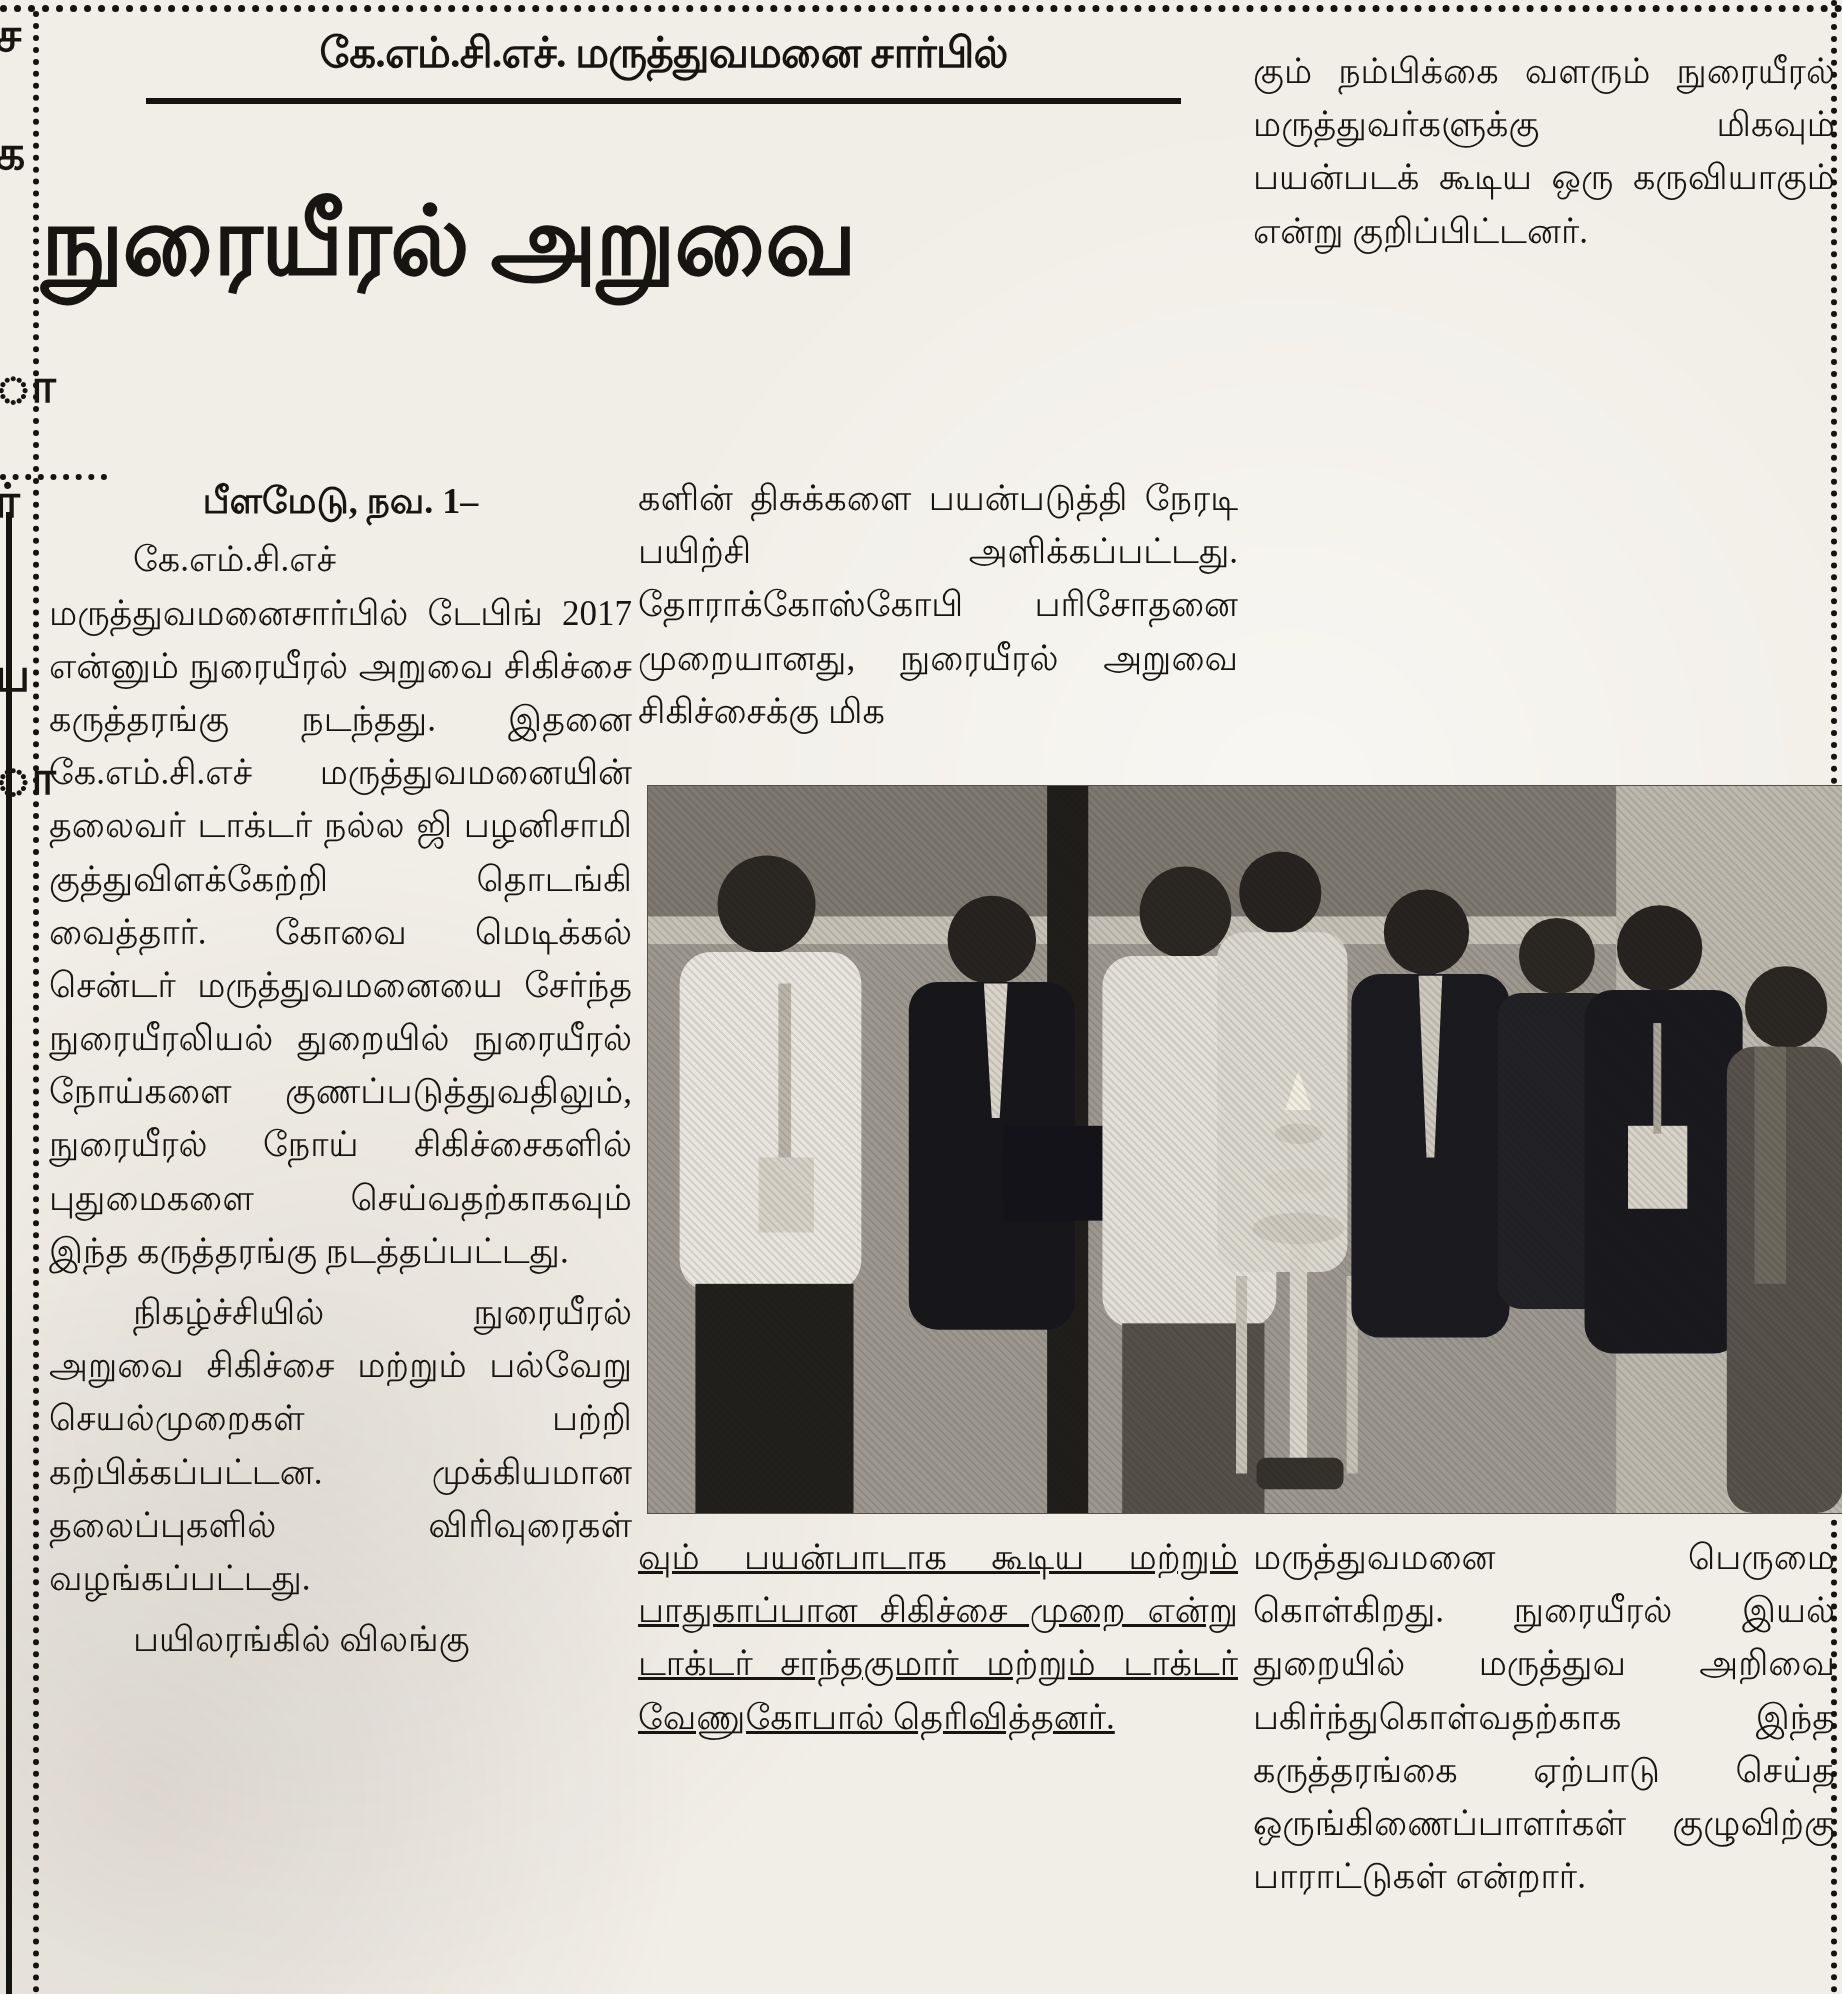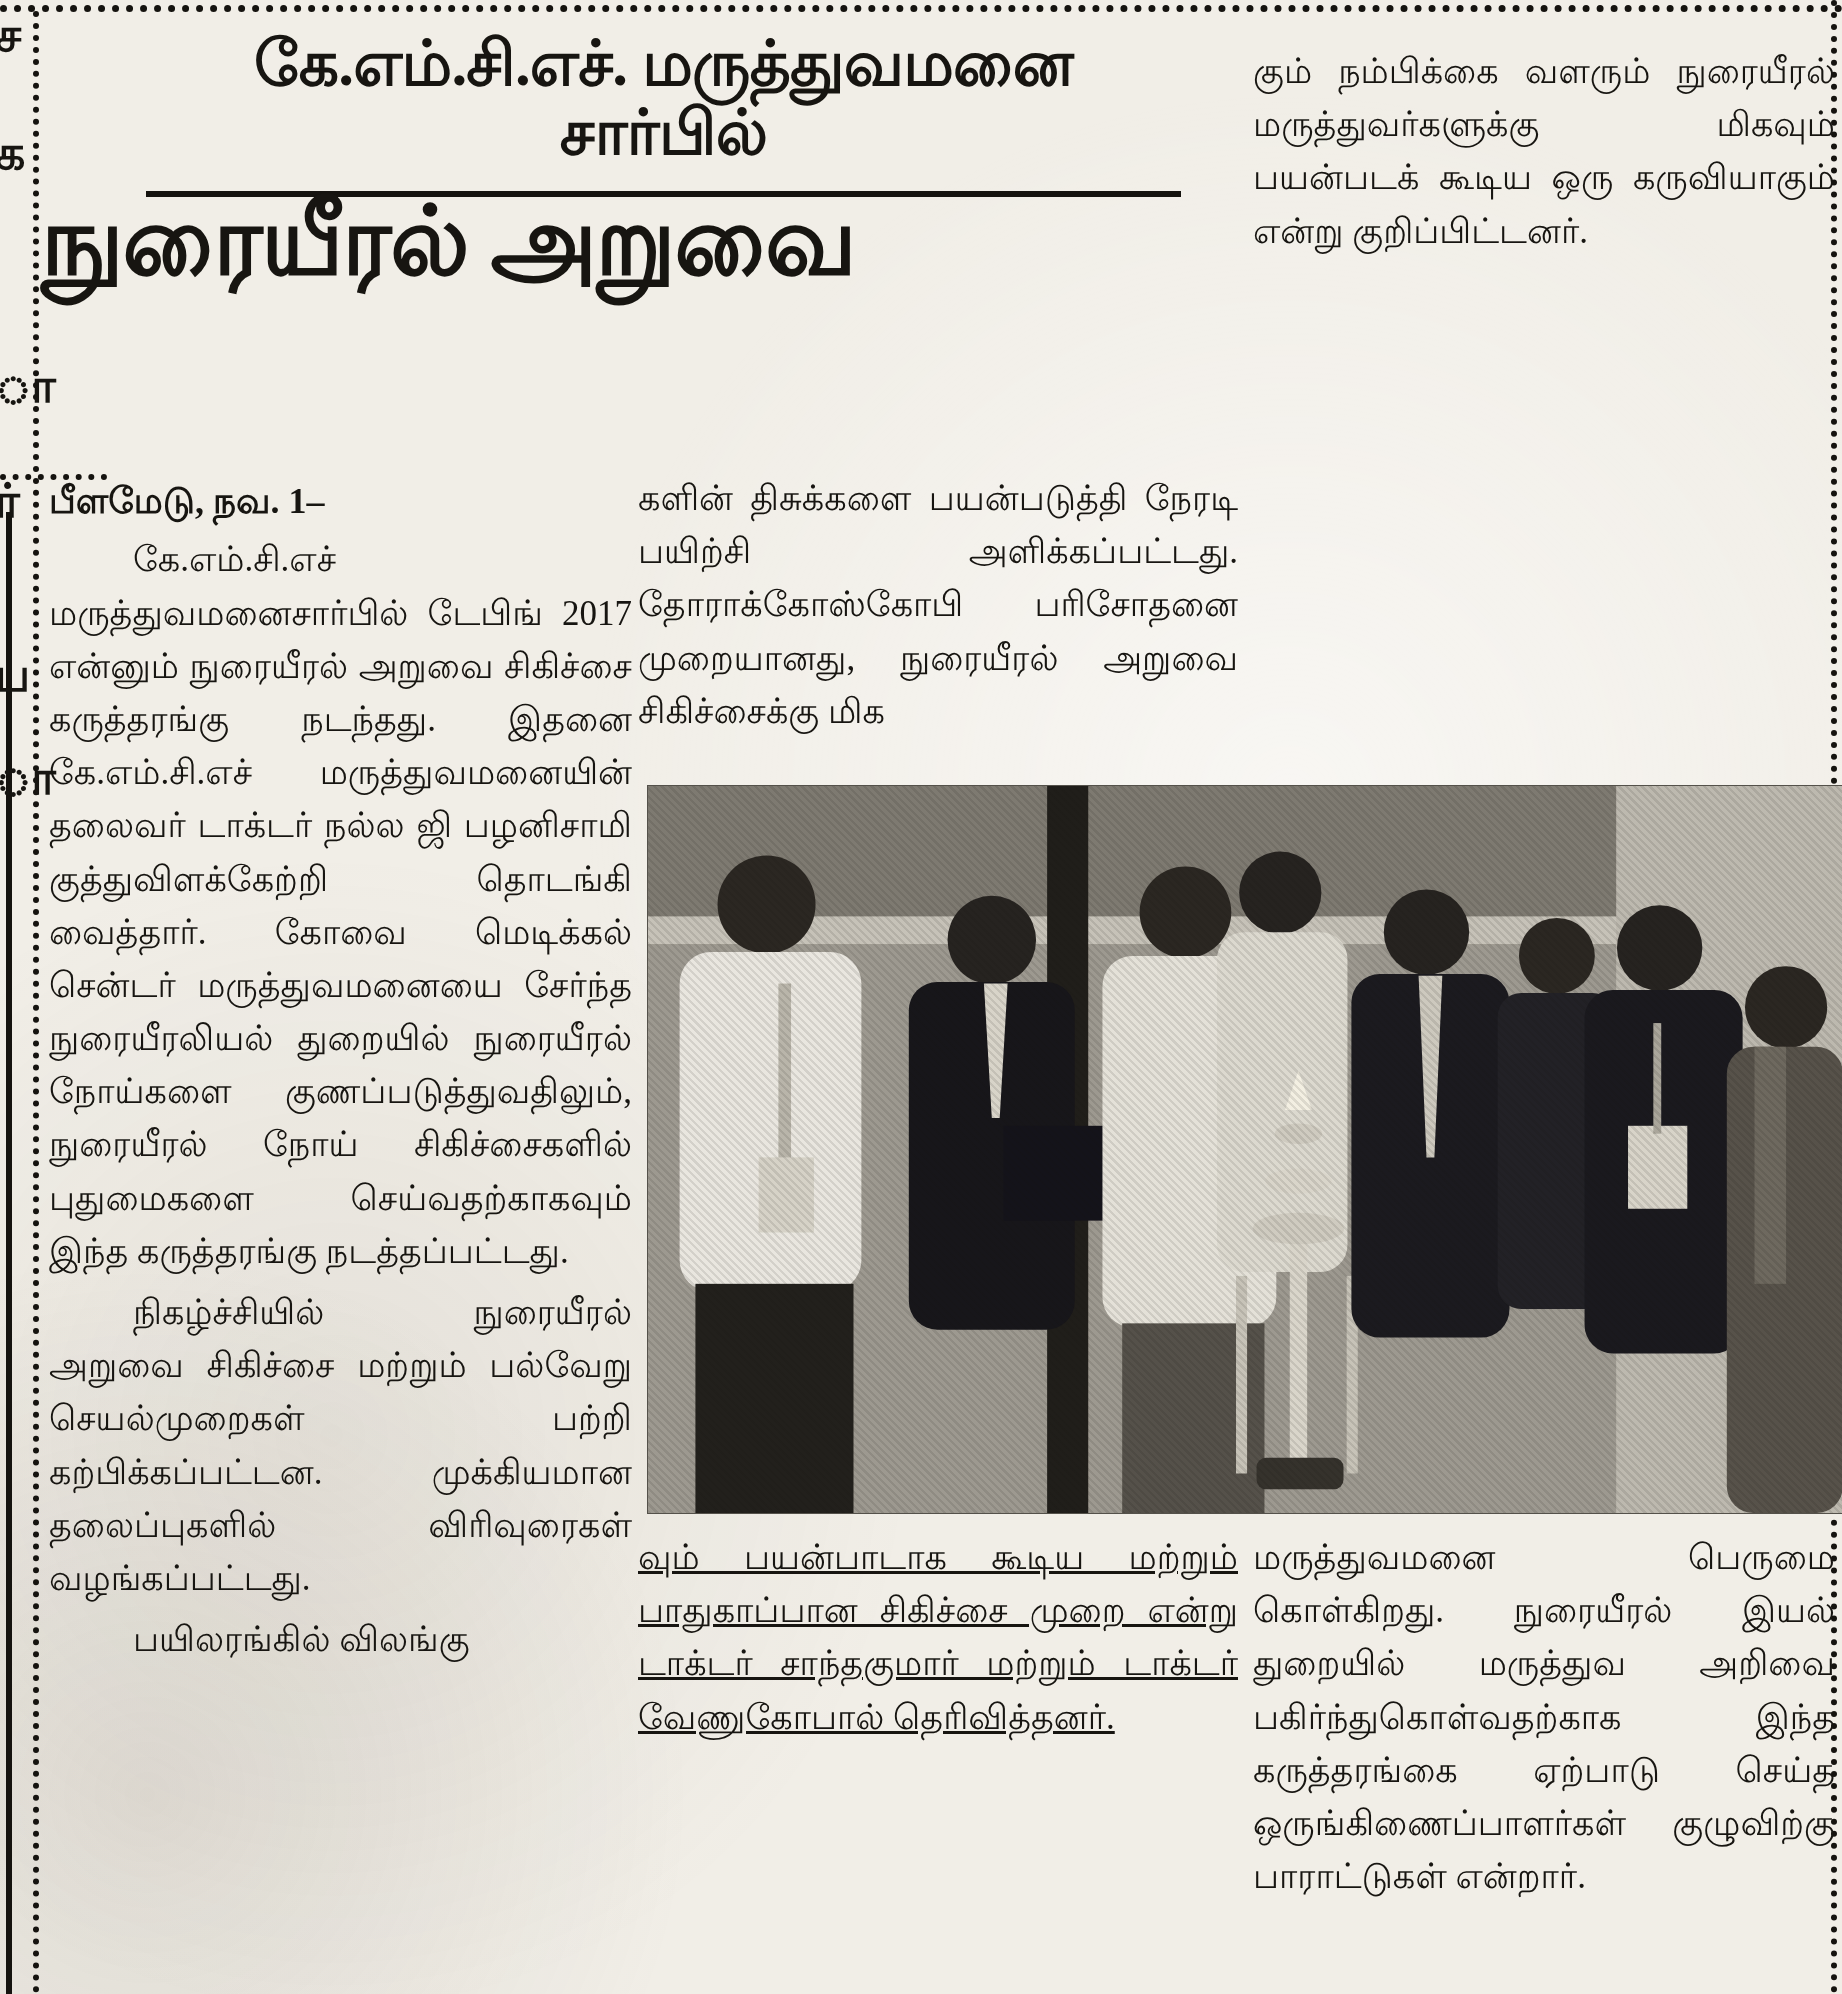--- a/index.html
+++ b/index.html
@@ -23,32 +23,32 @@
   .margin-frags .frag{position:absolute;left:-4.7px;font-size:47px;font-weight:bold;letter-spacing:-6.3px;}
   .margin-frags .frag:nth-child(1){top:8px;}
   .margin-frags .frag:nth-child(2){top:126px;}
   .margin-frags .frag:nth-child(3){top:359px;}
   .margin-frags .frag:nth-child(4){top:474px;}
   .margin-frags .frag:nth-child(5){top:648px;}
   .margin-frags .frag:nth-child(6){top:751px;}
   
   .kicker{
     position:absolute;left:146px;top:30px;width:1035px;text-align:center;
-    font-size:63px;font-weight:bold;line-height:1.1;letter-spacing:-0.8px;
+    font-size:42px;font-weight:bold;line-height:1.1;letter-spacing:-0.8px;
     border-bottom:6.3px solid #15130f;padding-bottom:22px;
   }
   .headline{
     position:absolute;left:41px;top:172px;width:1182px;text-align:left;
     font-size:96px;font-weight:bold;line-height:1.45;letter-spacing:-1.6px;
   }
   
   .col{position:absolute;font-size:35px;line-height:1.52;text-align:justify;}
   .col p{margin:0 0 8px 0;text-indent:2.4em;}
   .col.noindent-first p:first-child{text-indent:0;}
-  .dateline{display:block;text-align:left;font-weight:bold;font-size:36px;margin-bottom:4.7px;text-indent:0;}
+  .dateline{display:block;text-align:center;font-weight:bold;font-size:36px;margin-bottom:4.7px;text-indent:0;}
   #col1{left:49px;top:474px;width:583px;height:1520px;}
   #col2-top{left:638px;top:472px;width:600px;height:316px;}
   #col3-top{left:1253px;top:45px;width:582px;height:747px;}
   #col2-bottom{left:638px;top:1531px;width:600px;height:463px;text-decoration:underline;}
   #col3-bottom{left:1253px;top:1531px;width:582px;height:463px;}
   
   .photo{
     position:absolute;left:648px;top:786px;width:1195px;height:727px;
     background:#a7a39a;outline:1.6px solid #54514a;
   }

